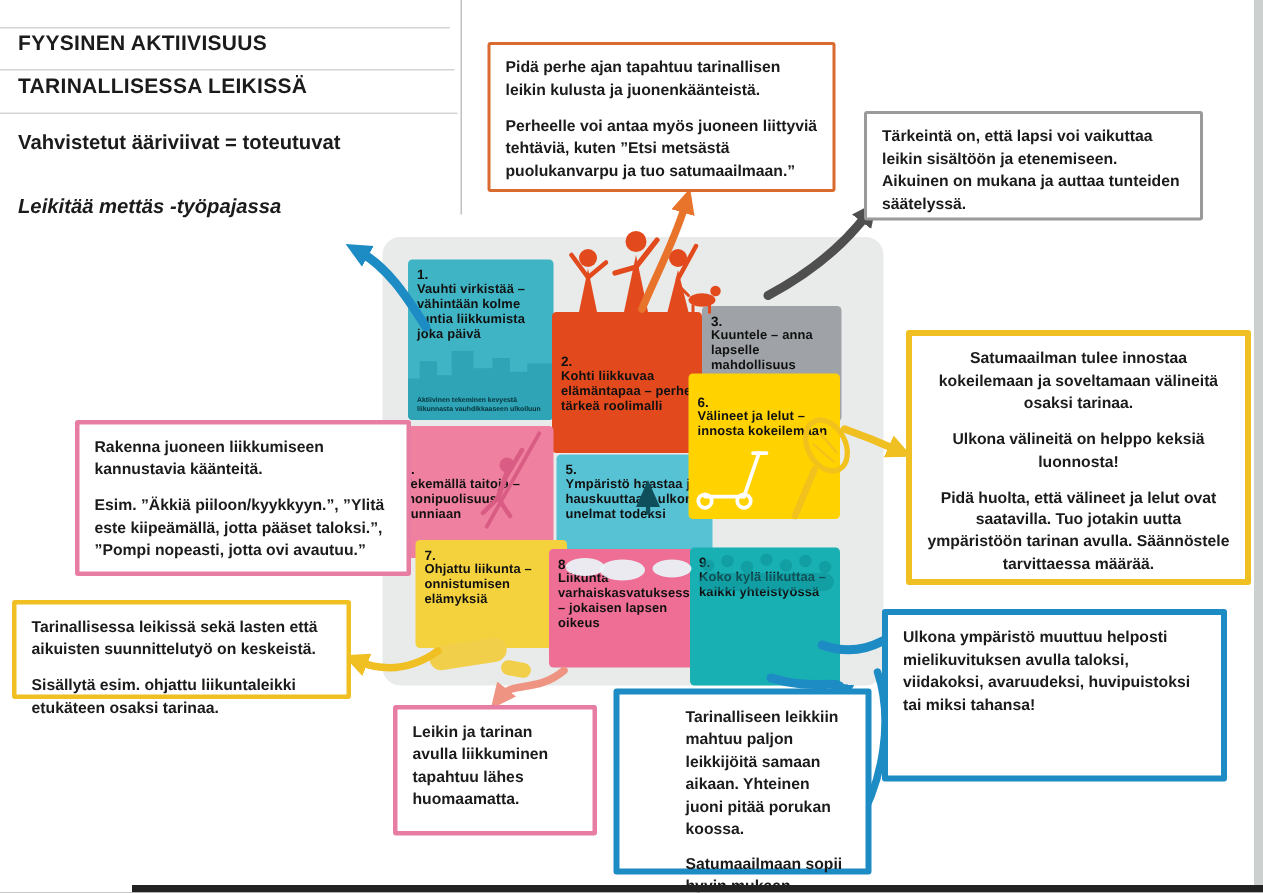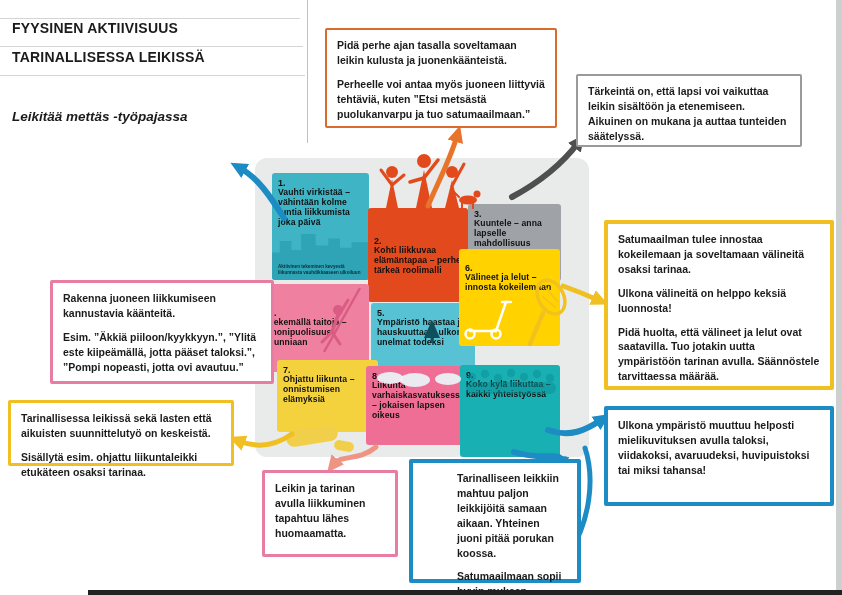--- a/index.html
+++ b/index.html
@@ -43,41 +43,42 @@
   .co{position:absolute;background:#fff;border-style:solid;padding:8px 10px;font-size:10.5px;
       font-weight:bold;line-height:1.42;color:#1b1b1b;border-radius:2px;}
   .co p{margin:0 0 9px 0;}
   .co p:last-child{margin:0;}
   .co-family{left:325px;top:28px;width:232px;height:100px;border-width:2.5px;}
   .co-voice{left:576px;top:74px;width:226px;height:73px;border-width:2.5px;}
   .co-space{left:28px;top:146px;width:208px;height:99px;border-width:4px;}
   .co-twists{left:14px;top:280px;width:224px;height:104px;border-width:3px;}
   .co-planning{left:8px;top:400px;width:226px;height:66px;border-width:3px;}
   .co-equipment{left:604px;top:220px;width:230px;height:170px;border-width:4px;}
-  .co-environment{left:604px;top:406px;width:230px;height:100px;border-width:4px;}
+  .co-environment{left:588px;top:406px;width:230px;height:115px;border-width:4px;}
   .co-unnoticed{left:262px;top:470px;width:136px;height:87px;border-width:3px;}
   .co-group{left:409px;top:459px;width:172px;height:124px;border-width:4px;}
 
   svg.layer{position:absolute;left:0;top:0;pointer-events:none;}
 </style>
 </head>
 <body>
 
 <div id="page">
 
   <div class="hline" style="left:0;top:18px;width:300px;"></div>
   <div class="hline" style="left:0;top:46px;width:303px;"></div>
   <div class="hline" style="left:0;top:75px;width:305px;"></div>
   <div class="vline" style="left:307px;top:0;height:143px;"></div>
 
   <div id="titlebox">
     <div class="title-line">FYYSINEN AKTIIVISUUS</div>
     <div class="title-line">TARINALLISESSA LEIKISSÄ</div>
   </div>
   <div id="legend">
+    <div class="legend-line">Vahvistetut ääriviivat = toteutuvat</div>
     <div class="legend-line it">Leikitää mettäs -työpajassa</div>
   </div>
 
   <div id="backdrop"></div>
 
   <div class="tile t1" style="background: rgb(63, 180, 196);">
     <div class="skyline"></div>
     <div class="ttext">
       <div class="tnum">1.</div>
       <div class="ttitle">Vauhti virkistää – vähintään kolme tuntia liikkumista joka päivä</div>
@@ -213,35 +214,35 @@
     <path d="M 428 206 C 438 182 450 160 457 136" stroke="#e8742c" stroke-width="5" fill="none" stroke-linecap="round" marker-end="url(#morange)"></path>
     <path d="M 512 197 C 540 182 562 164 578 143" stroke="#4f4f4f" stroke-width="6" fill="none" stroke-linecap="round" marker-end="url(#mgray)"></path>
     <path d="M 563 286 C 577 291 589 296 598 300" stroke="#f0bf22" stroke-width="5" fill="none" stroke-linecap="round" marker-end="url(#myellow)"></path>
     <path d="M 548 430 C 570 438 586 430 601 420" stroke="#1d8bc4" stroke-width="6" fill="none" stroke-linecap="round" marker-end="url(#mblue)"></path>
     <path d="M 376 447 C 358 462 342 454 334 464" stroke="#ef9383" stroke-width="5" fill="none" stroke-linecap="round" marker-end="url(#msalmon)"></path>
     <path d="M 514 452 C 546 462 562 450 561 462" stroke="#1d8bc4" stroke-width="6" fill="none" stroke-linecap="round" marker-end="url(#mblue)"></path>
     <path d="M 570 552 C 590 520 595 478 585 448" stroke="#1d8bc4" stroke-width="5" fill="none" stroke-linecap="round"></path>
   </svg>
 
   <div class="co co-family" style="border-color: rgb(217, 107, 47);">
-    <p>Pidä perhe ajan tasalla soveltamaan leikin kulusta ja juonenkäänteistä.</p>
+    <p>Pidä perhe ajan tapahtuu tarinallisen leikin kulusta ja juonenkäänteistä.</p>
     <p>Perheelle voi antaa myös juoneen liittyviä tehtäviä, kuten ”Etsi metsästä puolukanvarpu ja tuo satumaailmaan.”</p>
   </div>
   <div class="co co-voice" style="border-color: rgb(154, 154, 154);">
     <p>Tärkeintä on, että lapsi voi vaikuttaa leikin sisältöön ja etenemiseen. Aikuinen on mukana ja auttaa tunteiden säätelyssä.</p>
   </div>
   <div class="co co-twists" style="border-color: rgb(232, 125, 164); margin-left: 36px;">
     <p>Rakenna juoneen liikkumiseen kannustavia käänteitä.</p>
     <p>Esim. ”Äkkiä piiloon/kyykkyyn.”, ”Ylitä este kiipeämällä, jotta pääset taloksi.”, ”Pompi nopeasti, jotta ovi avautuu.”</p>
   </div>
   <div class="co co-planning" style="border-color: rgb(240, 191, 34);">
     <p>Tarinallisessa leikissä sekä lasten että aikuisten suunnittelutyö on keskeistä.</p>
     <p>Sisällytä esim. ohjattu liikuntaleikki etukäteen osaksi tarinaa.</p>
   </div>
-  <div class="co co-equipment" style="border-color: rgb(240, 191, 34);">
+  <div class="co co-equipment" style="border-color: rgb(240, 191, 34); text-align: center;">
     <p>Satumaailman tulee innostaa kokeilemaan ja soveltamaan välineitä osaksi tarinaa.</p>
     <p>Ulkona välineitä on helppo keksiä luonnosta!</p>
     <p>Pidä huolta, että välineet ja lelut ovat saatavilla. Tuo jotakin uutta ympäristöön tarinan avulla. Säännöstele tarvittaessa määrää.</p>
   </div>
   <div class="co co-environment" style="border-color: rgb(29, 139, 196);">
     <p>Ulkona ympäristö muuttuu helposti mielikuvituksen avulla taloksi, viidakoksi, avaruudeksi, huvipuistoksi tai miksi tahansa!</p>
   </div>
   <div class="co co-unnoticed" style="border-color: rgb(232, 125, 164);">
     <p>Leikin ja tarinan avulla liikkuminen tapahtuu lähes huomaamatta.</p>
   </div>

